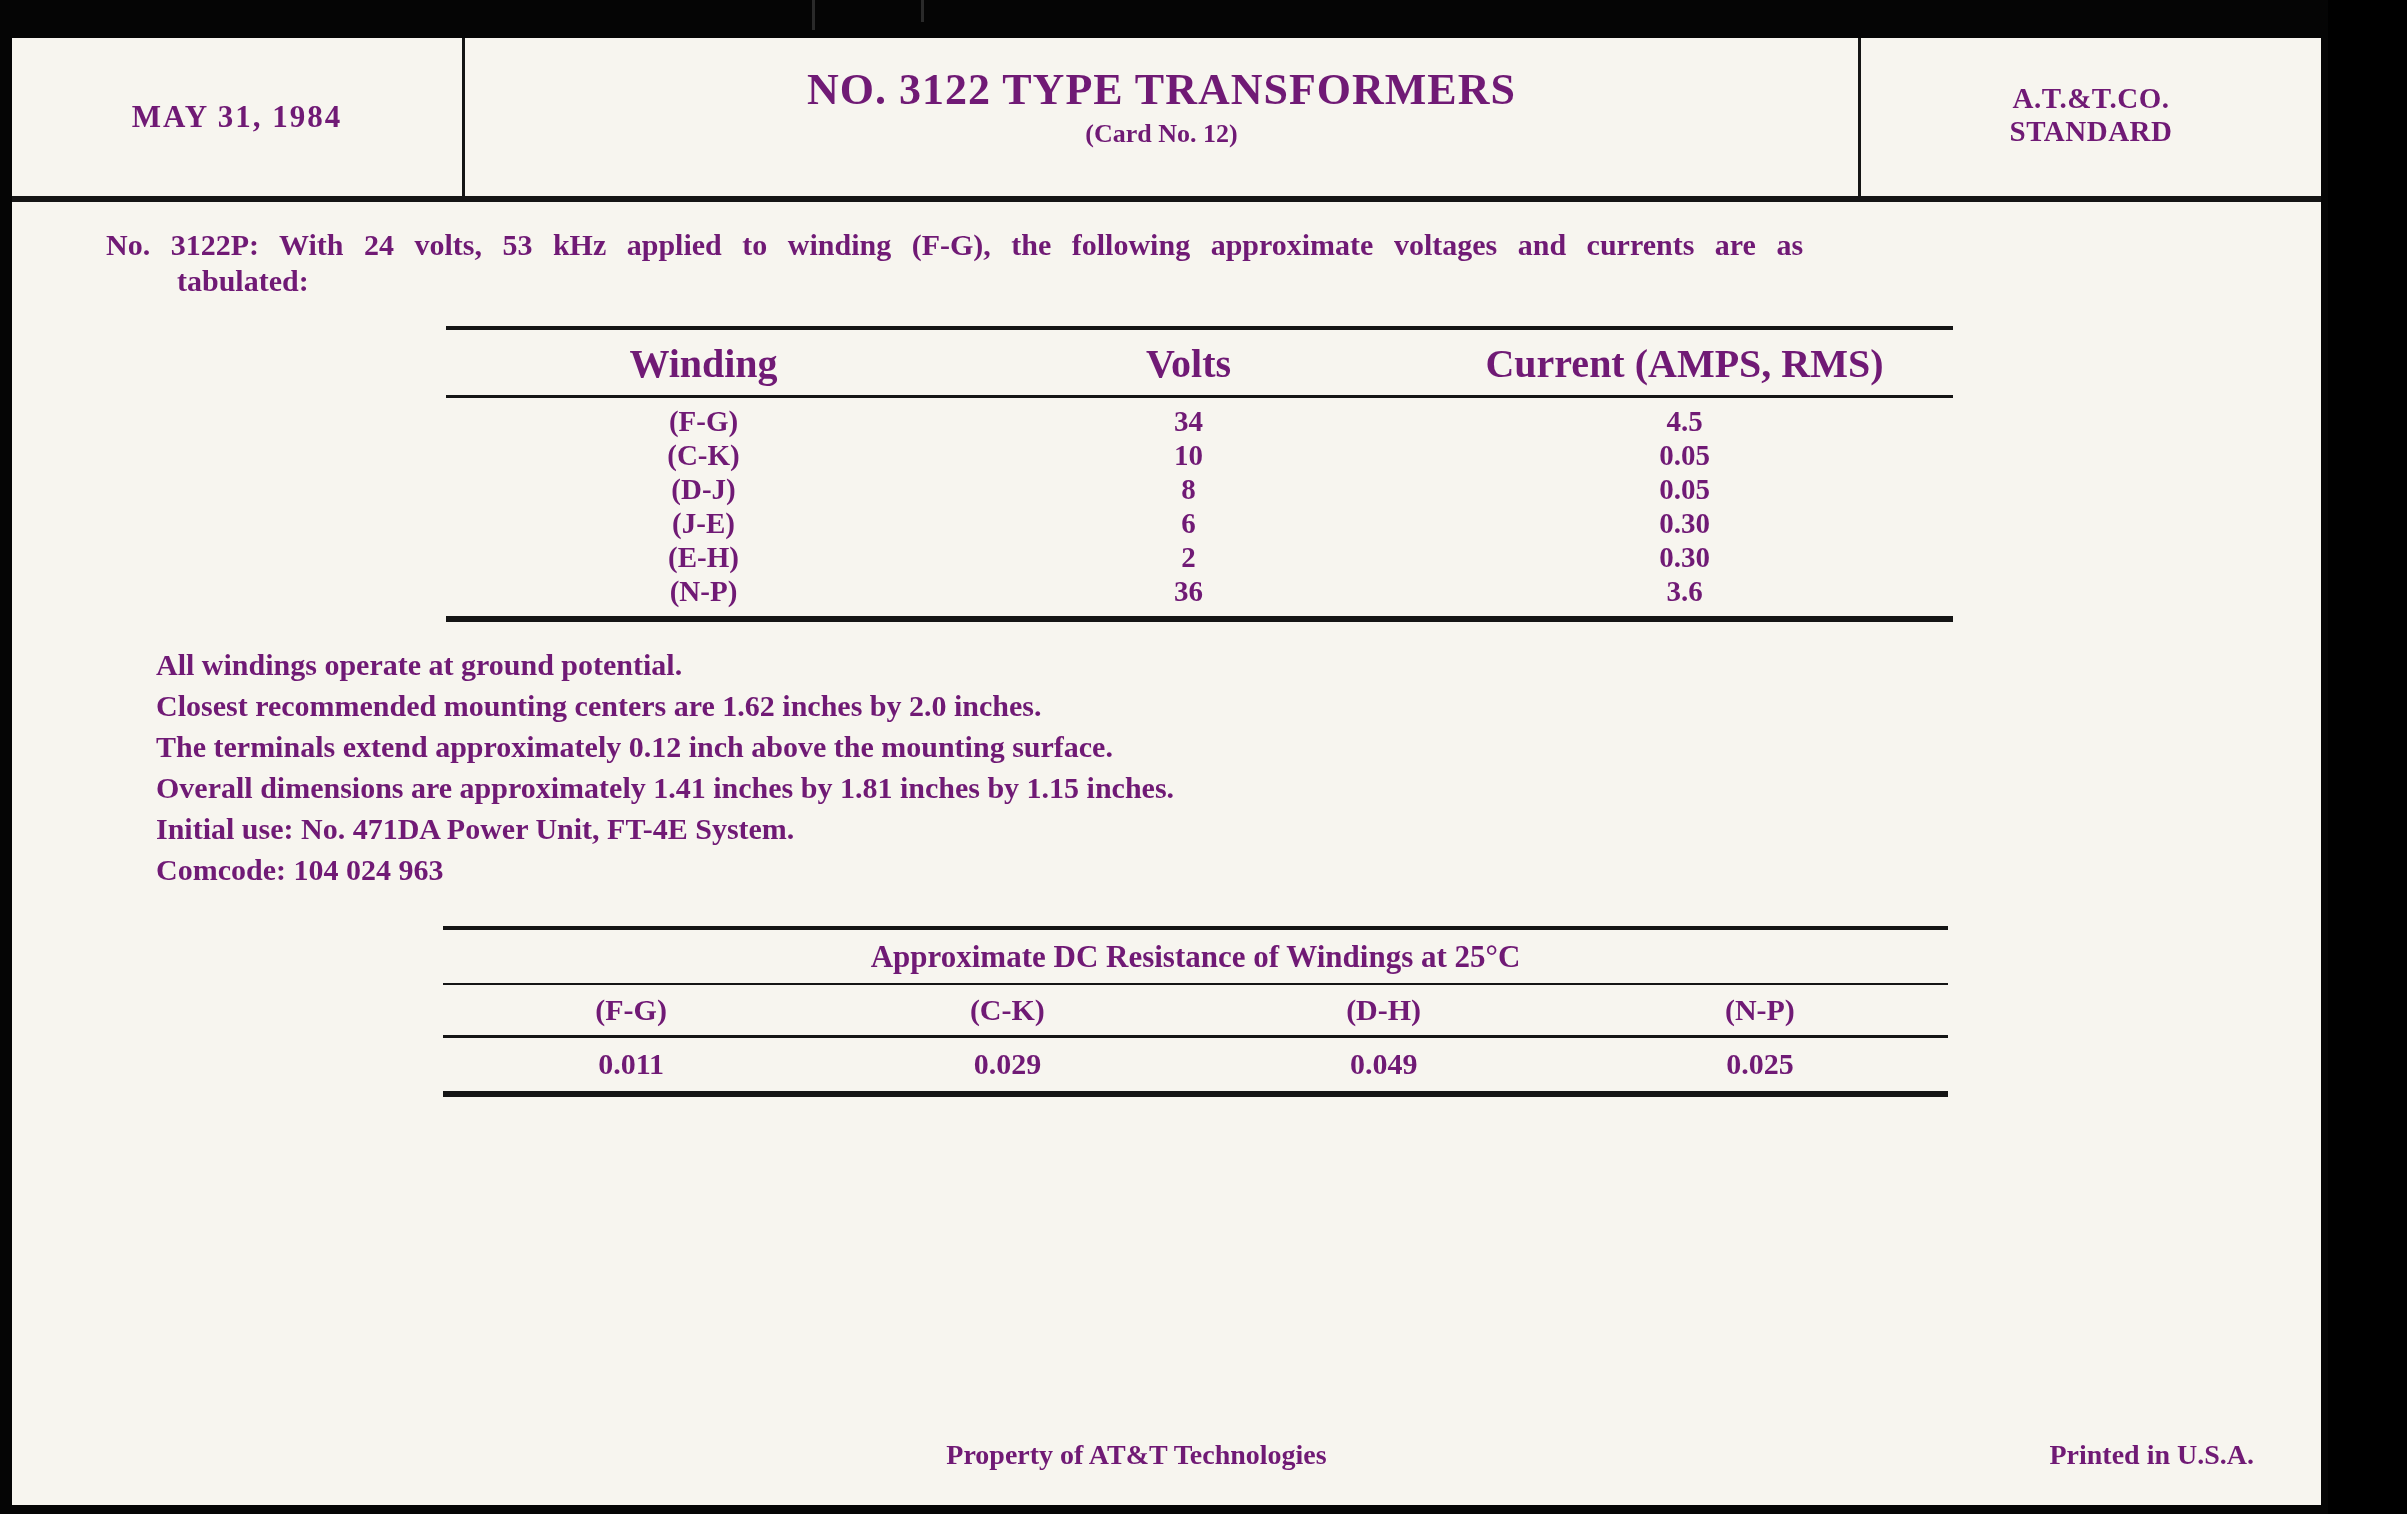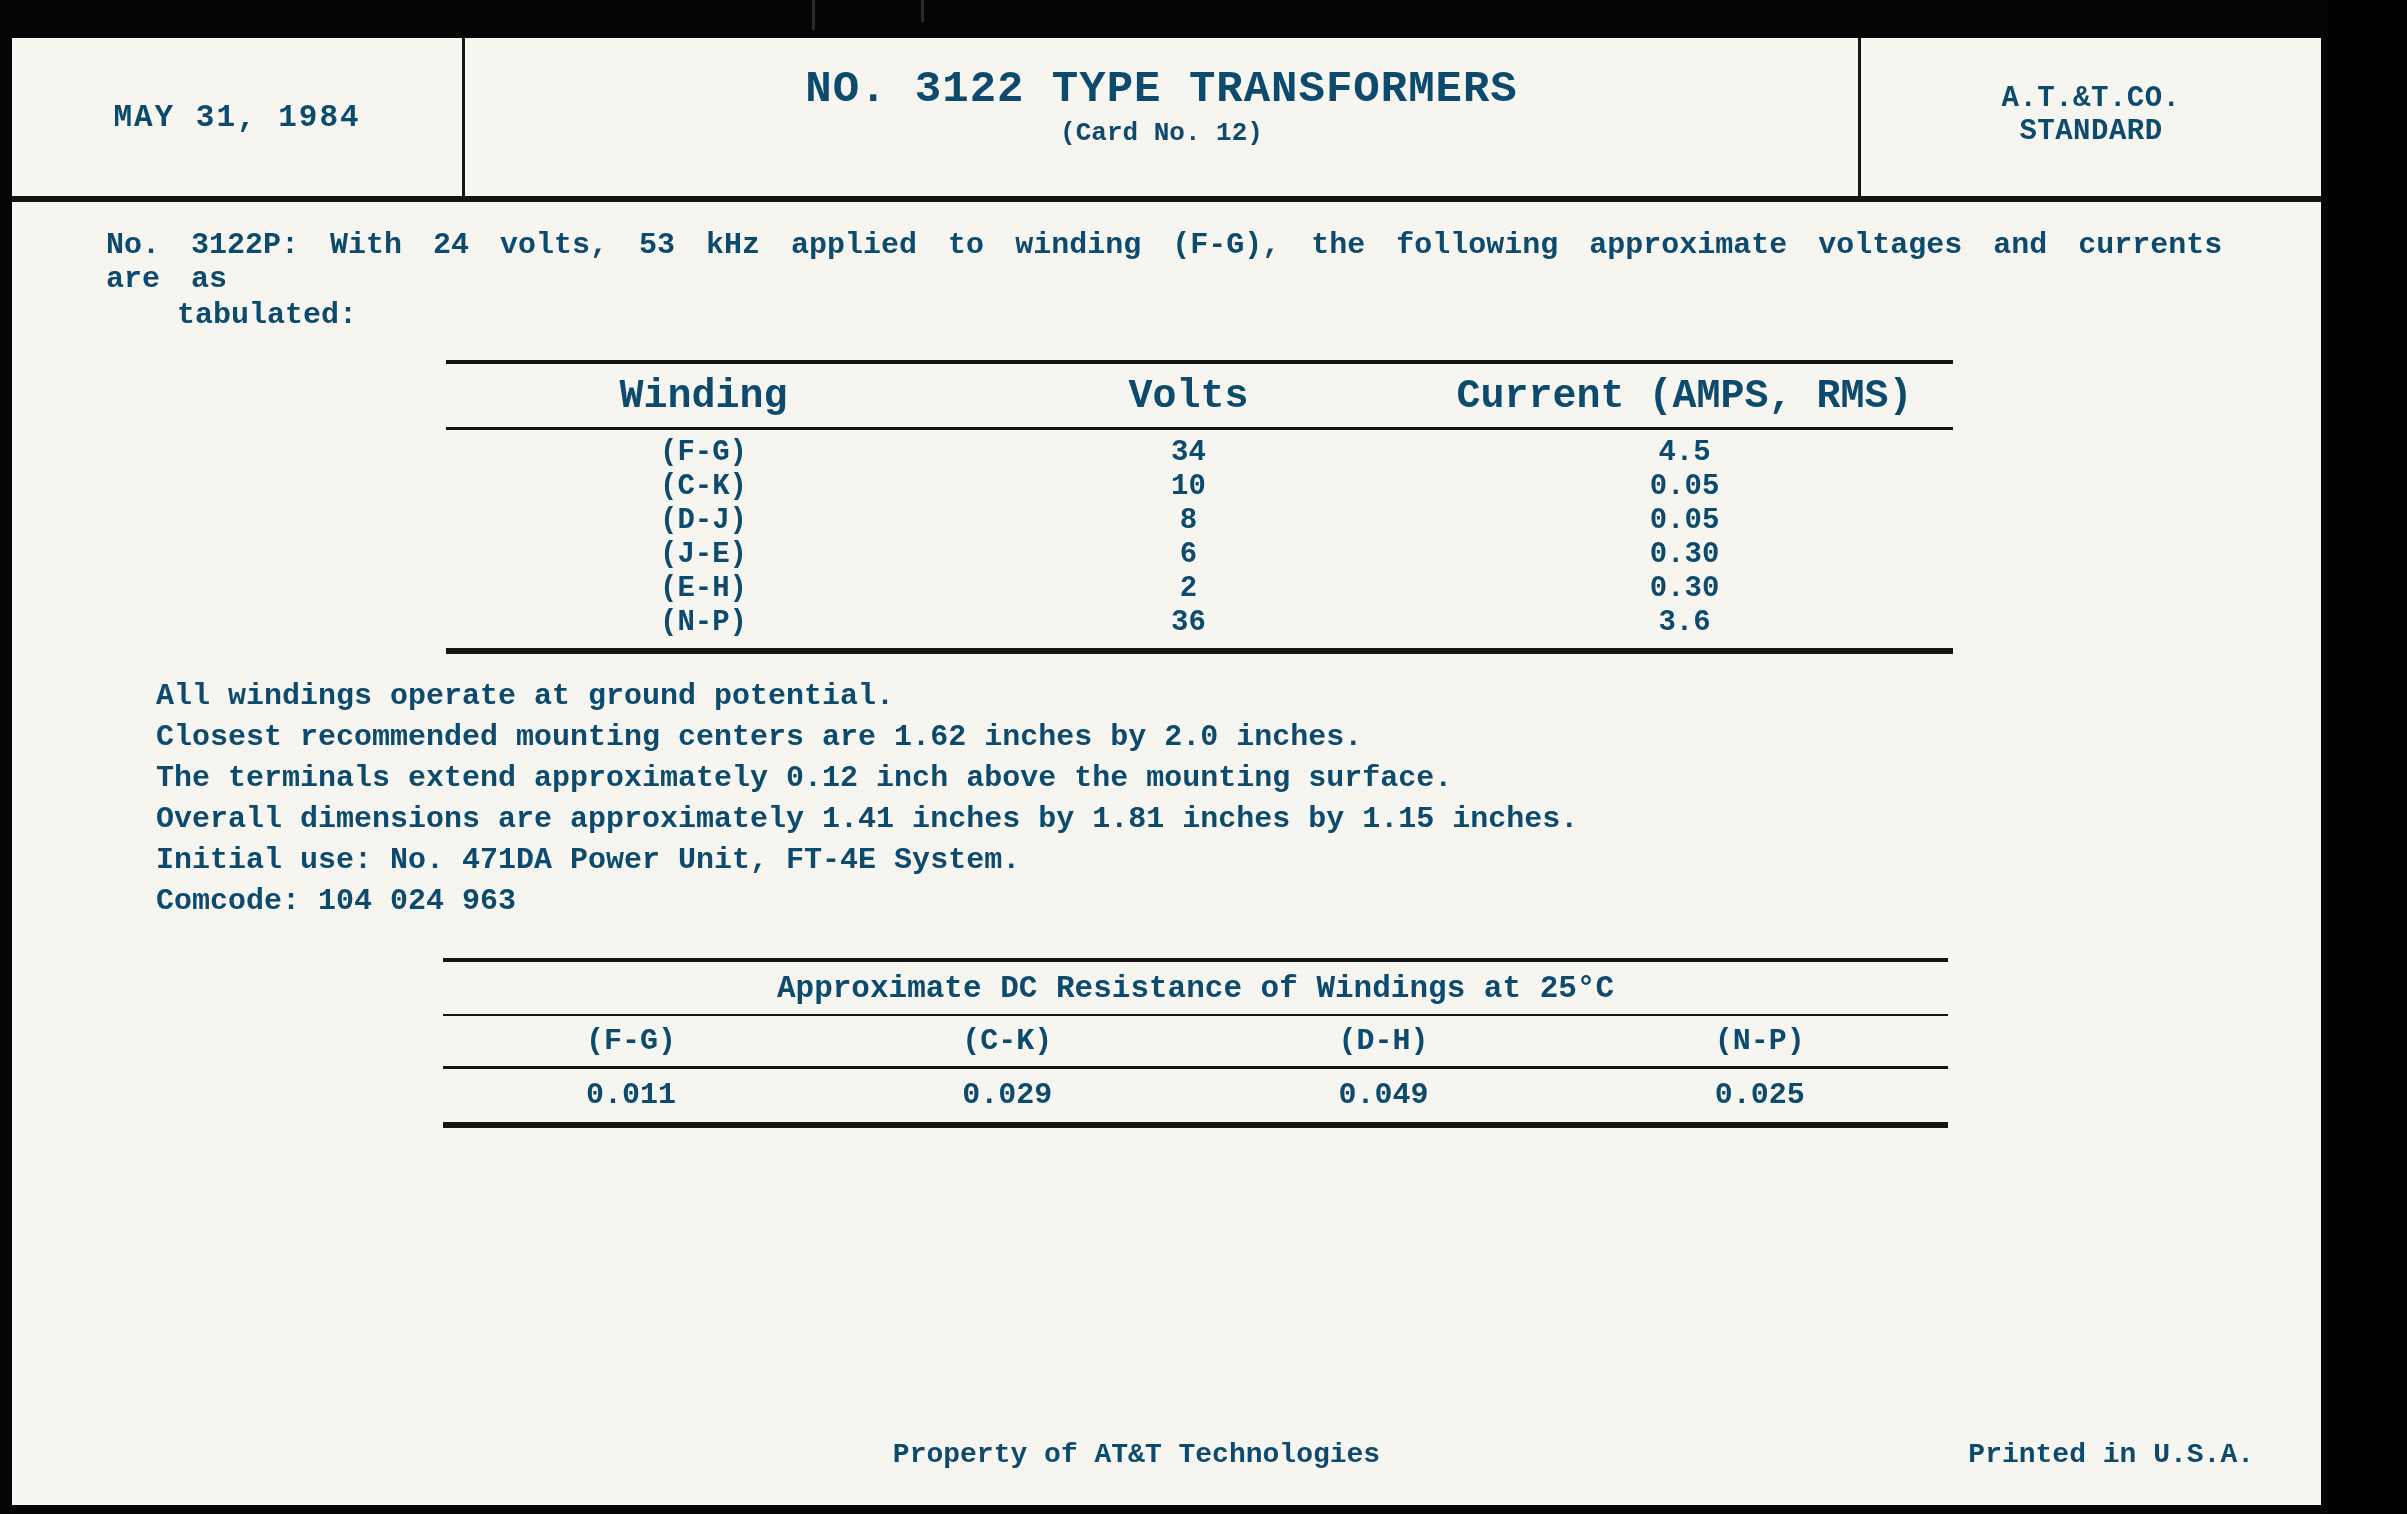--- a/index.html
+++ b/index.html
@@ -6,22 +6,22 @@
     margin: 0;
     padding: 0;
     background: #000;
   }
   .scan {
     position: relative;
     width: 2328px;
     height: 1515px;
     background: #050505;
     overflow: hidden;
-    font-family: Liberation Mono, monospace;
-    color: #0c4a6e;
+    font-family: Liberation Serif, serif;
+    color: #701a75;
   }
   .page {
     position: absolute;
     left: 12px;
     top: 38px;
     right: 7px;
     bottom: 10px;
     background: #f7f5ef;
   }
 

